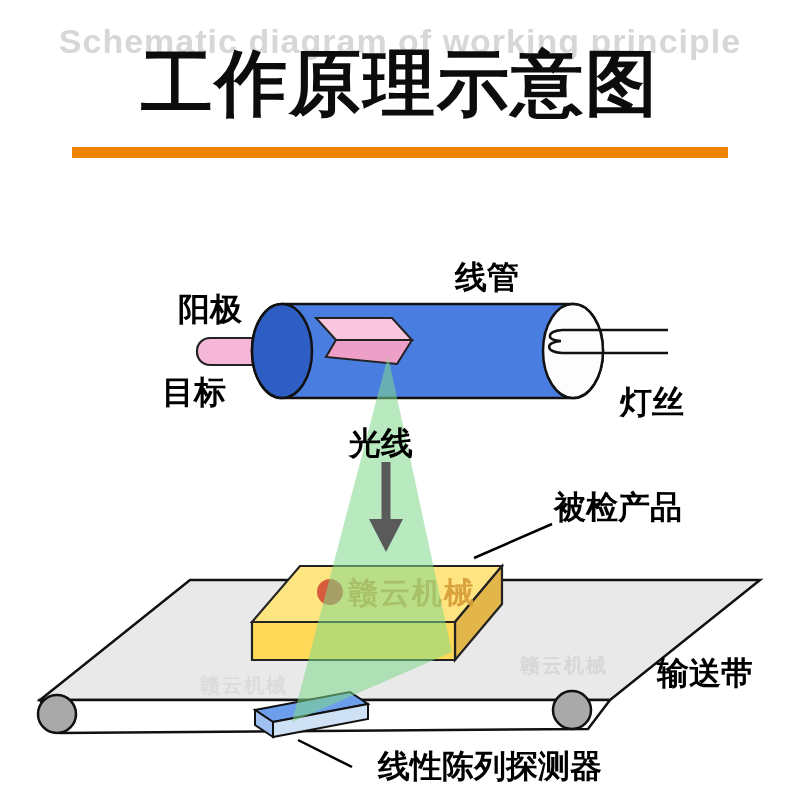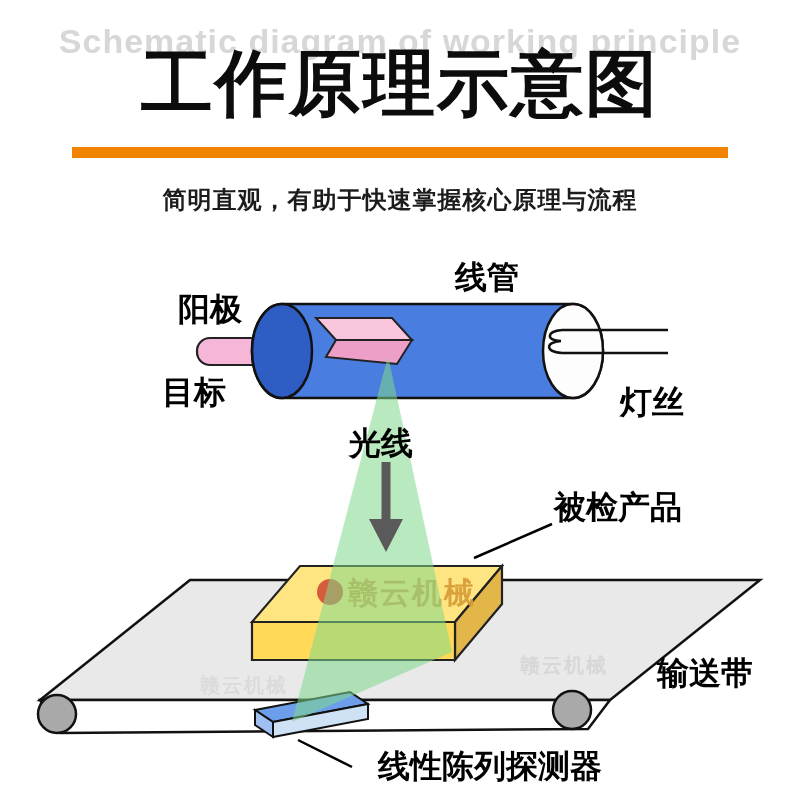--- a/index.html
+++ b/index.html
@@ -37,21 +37,20 @@
   }
 </style>
 </head>
 <body>
 
 <div class="page">
 
   <div class="title-en">Schematic diagram of working principle</div>
   <div class="title-zh">工作原理示意图</div>
   <div class="accent-bar"></div>
-  <div class="subtitle">简明直观，有助于快速掌握核心原理与流程</div>
 
   <svg class="diagram" viewBox="0 0 800 560" width="800" height="560" xmlns="http://www.w3.org/2000/svg">
 
     <polygon points="40,460 190,340 760,340 610,460" fill="#e9e9e9" stroke="#111111" stroke-width="2.5"></polygon>
 
     <polygon points="40,460 610,460 588,489 60,493" fill="#ffffff" stroke="#111111" stroke-width="2.5"></polygon>
 
     <circle cx="57" cy="474" r="19" fill="#a9a9a9" stroke="#111111" stroke-width="2.5"></circle>
     <circle cx="572" cy="470" r="19" fill="#a9a9a9" stroke="#111111" stroke-width="2.5"></circle>
 

